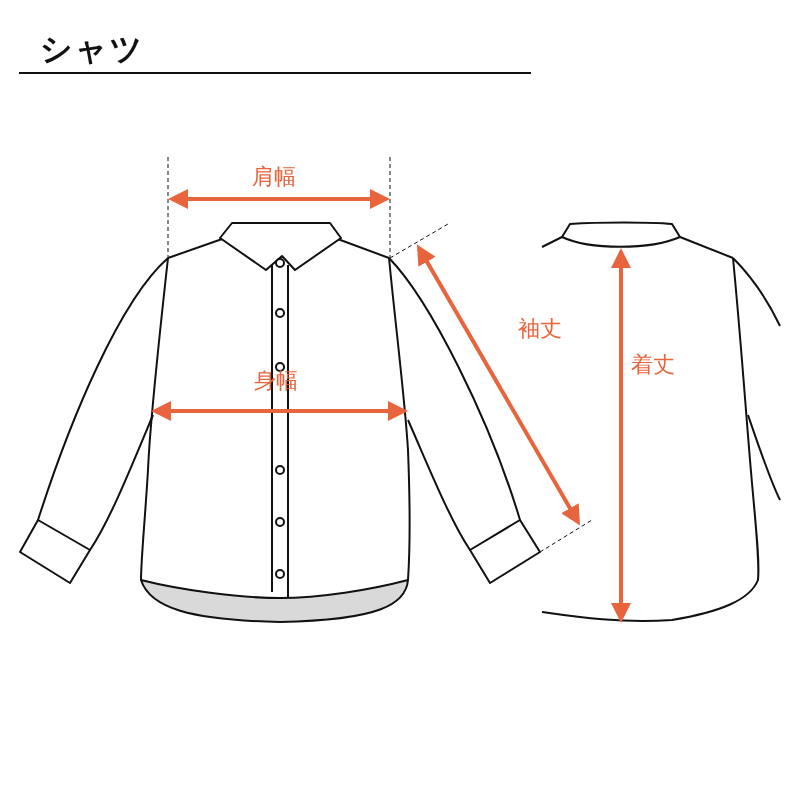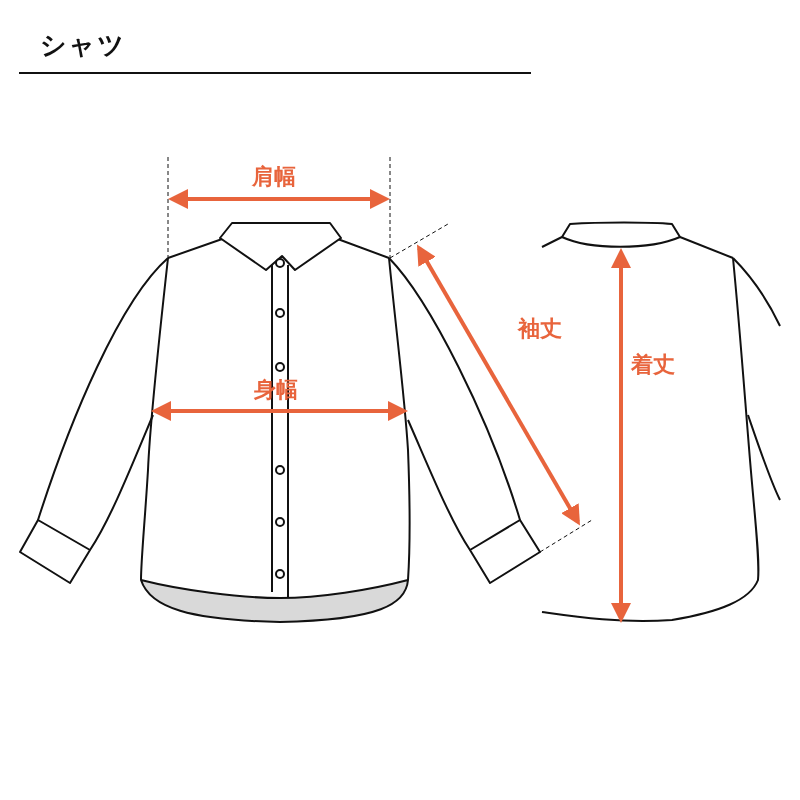--- a/index.html
+++ b/index.html
@@ -1,20 +1,20 @@
 <!DOCTYPE html>
 <html><head>
 <meta charset="utf-8">
 <style>
   html, body { margin:0; padding:0; background:#ffffff; }
   body { width:800px; height:800px; position:relative; overflow:hidden; font-family:"DejaVu Sans", sans-serif; }
-  .title { position:absolute; left:40px; top:28px; font-size:26px; font-weight:bold; color:#111; letter-spacing:2px; }
+  .title { position:absolute; left:40px; top:28px; font-size:32px; font-weight:bold; color:#111; letter-spacing:2px; }
   .rule { position:absolute; left:19px; top:72px; width:512px; height:2px; background:#111; }
   svg.diagram { position:absolute; left:0; top:0; }
-  .label { position:absolute; font-size:22px; color:#e8643c; font-family:"DejaVu Sans", sans-serif;font-weight:bold; }
+  .label { position:absolute; font-size:22px; color:#e8643c; font-family:"DejaVu Sans", sans-serif; }
 </style>
 </head>
 <body>
 
 <div class="title">シャツ</div>
 <div class="rule"></div>
 
 <svg class="diagram" width="800" height="800" viewBox="0 0 800 800">
   <defs>
     <marker id="ah" viewBox="0 0 10 10" refX="8" refY="5" markerWidth="5" markerHeight="5" orient="auto-start-reverse">
@@ -71,15 +71,15 @@
 
   <g stroke="#e8643c" stroke-width="4" fill="none">
     <line x1="172" y1="199" x2="386" y2="199" marker-start="url(#ah)" marker-end="url(#ah)"></line>
     <line x1="155" y1="411" x2="404" y2="411" marker-start="url(#ah)" marker-end="url(#ah)"></line>
     <line x1="419" y1="248" x2="578" y2="522" marker-start="url(#ah)" marker-end="url(#ah)"></line>
     <line x1="621" y1="252" x2="621" y2="619" marker-start="url(#ah)" marker-end="url(#ah)"></line>
   </g>
 </svg>
 
 <div class="label" style="left:252px; top:162px;">肩幅</div>
-<div class="label" style="left:254px; top:375px;text-align:right;">身幅</div>
+<div class="label" style="left:254px; top:366px;text-align:right;">身幅</div>
 <div class="label" style="left:482px; top:314px;margin-left:36px;">袖丈</div>
 <div class="label" style="left:631px; top:350px;">着丈</div>
 
 </body></html>

